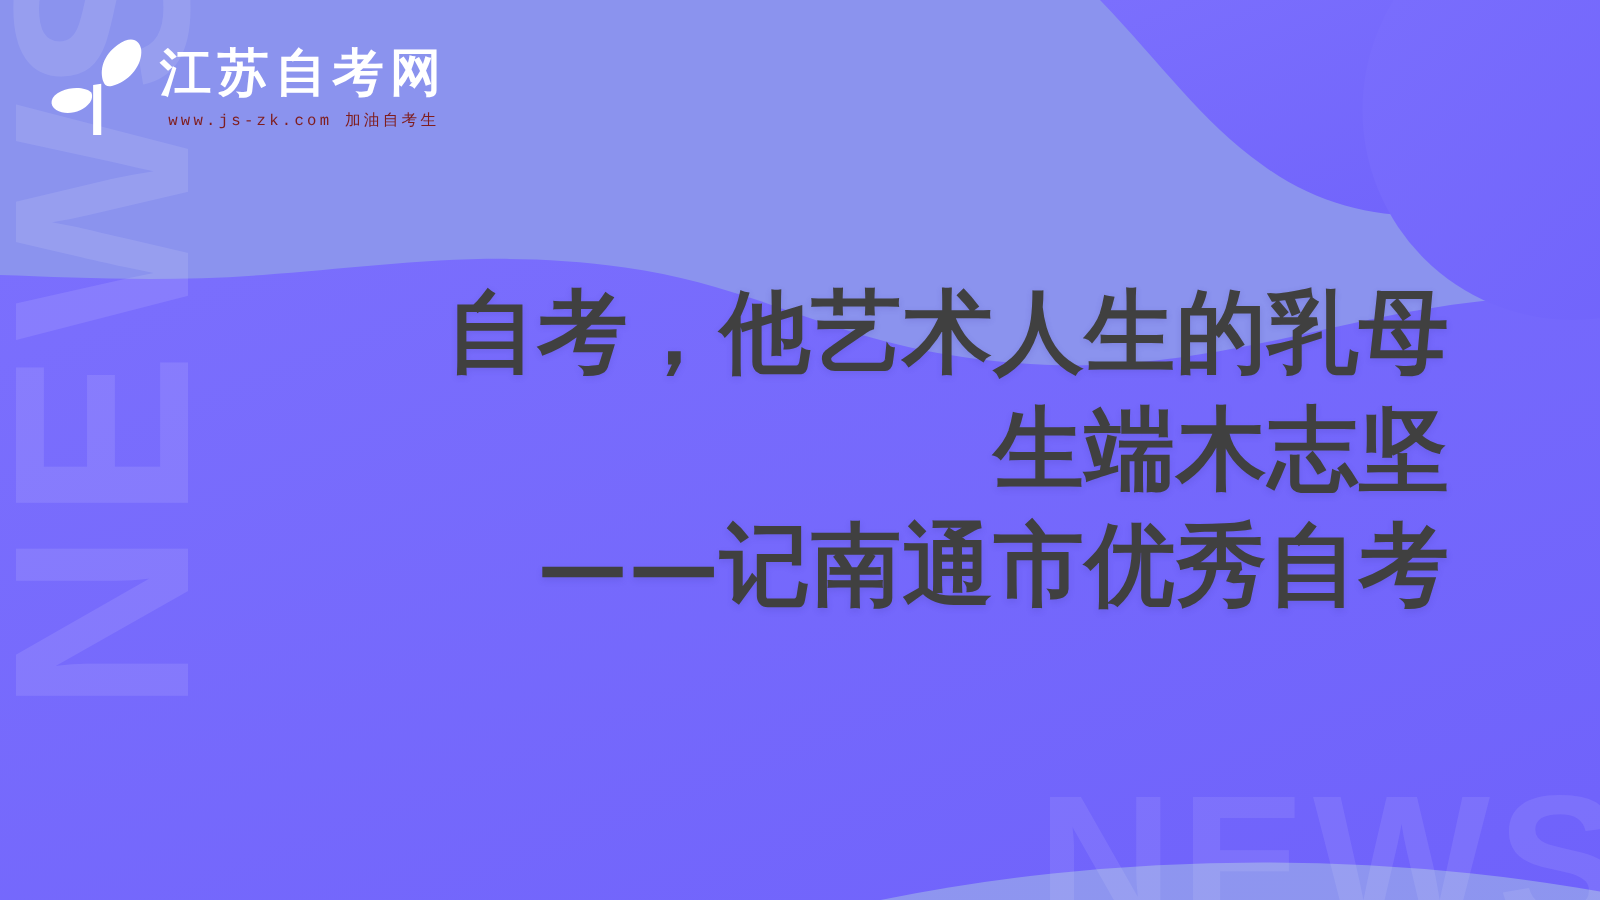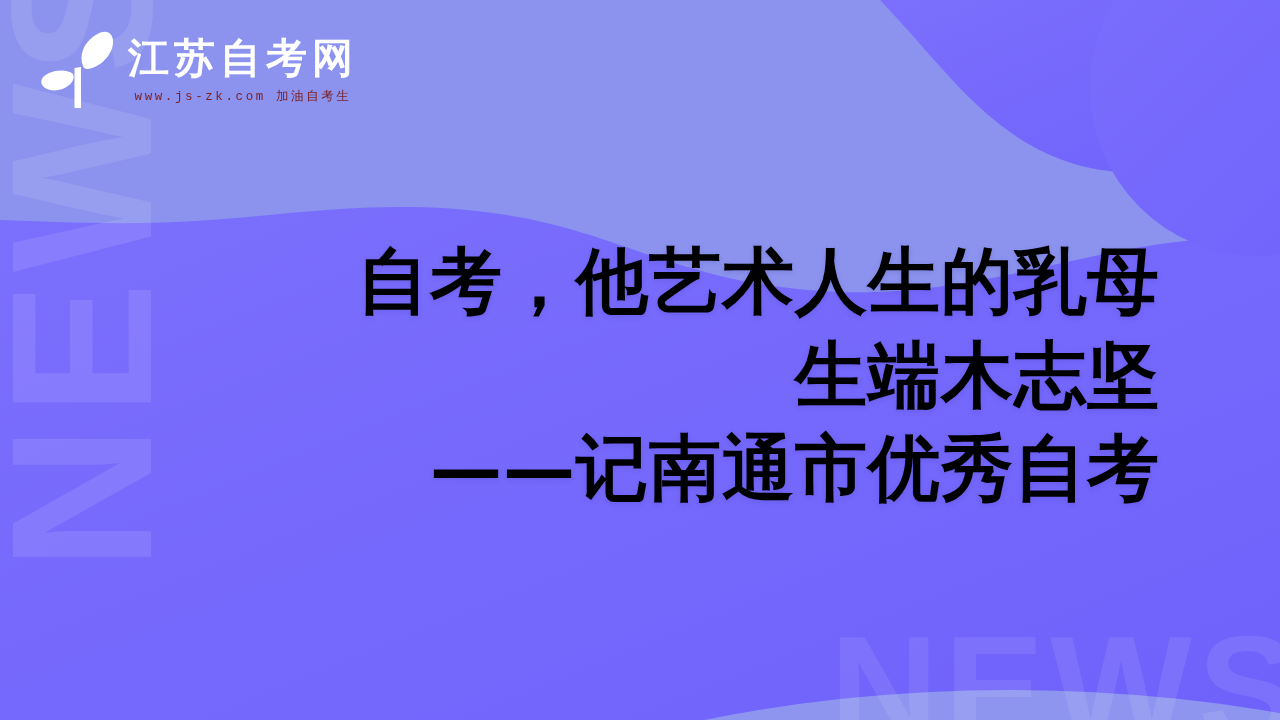--- a/index.html
+++ b/index.html
@@ -107,23 +107,23 @@
     margin-top: 9px;
     white-space: nowrap;
   }
 
   
   .headline {
     position: absolute;
     z-index: 3;
     left: 120px;
     right: 120px;
-    top: 234px;
+    top: 218px;
     text-align: right;
-    color: #000000;
+    color: #404040;
     font-family: "DejaVu Serif", "Liberation Serif", serif;
     font-weight: 700;
     font-size: 72px;
     line-height: 1.30;
     letter-spacing: 1px;
     text-shadow: 0 2px 5px rgba(60, 55, 160, 0.18);
   }
   .headline .ln {
     display: block;
     white-space: nowrap;

